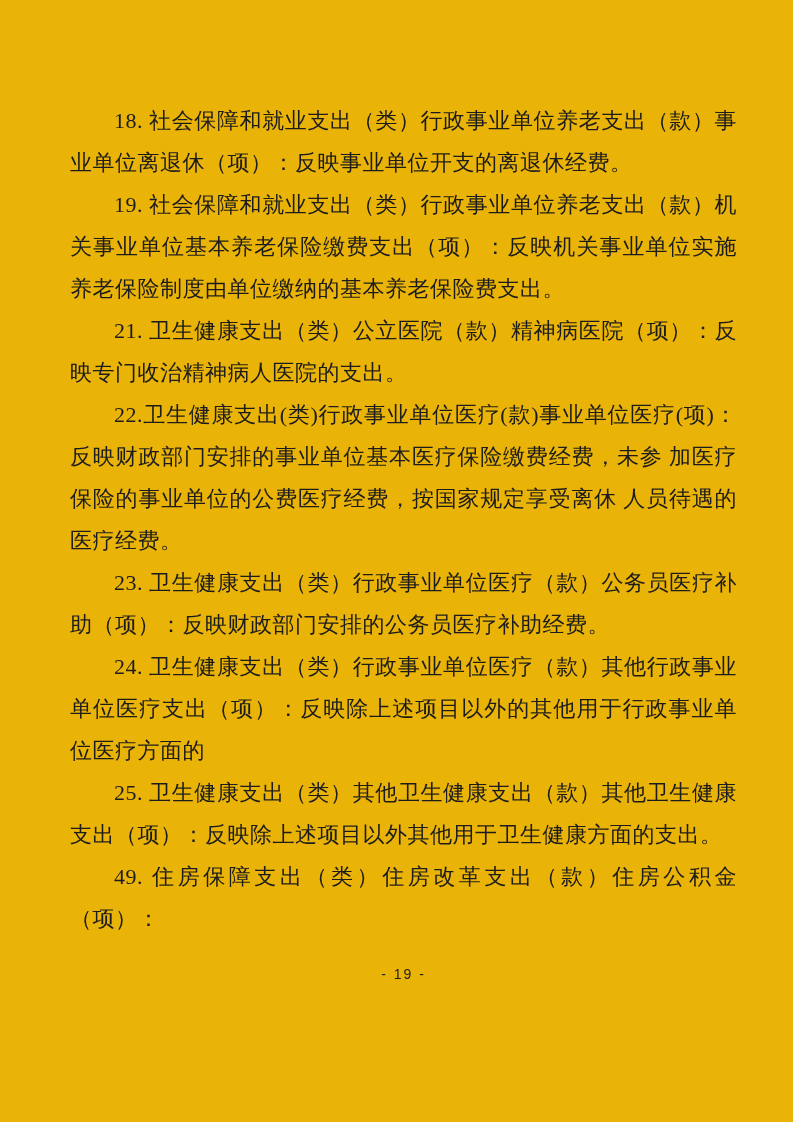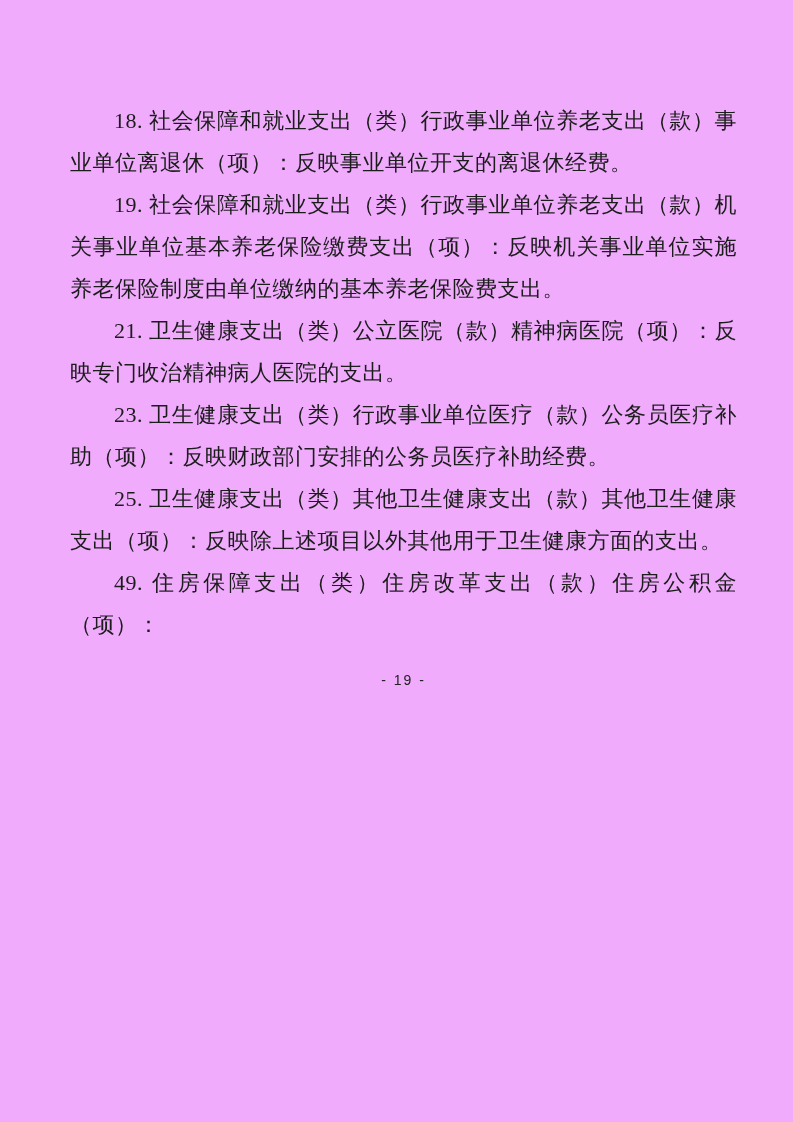--- a/index.html
+++ b/index.html
@@ -10,21 +10,21 @@
   }
   body {
     width: 793px;
     height: 1122px;
     overflow: hidden;
     font-family: "Liberation Serif", "DejaVu Serif", serif;
   }
   .page {
     width: 793px;
     height: 1122px;
-    background: #f0abfc;
+    background: #eab308;
     padding: 100px 56px 0 70px;
     color: #1c1c1c;
   }
   .doc-body p {
     margin: 0;
     font-size: 22px;
     line-height: 42px;
     text-align: justify;
     text-justify: inter-ideograph;
     text-indent: 2em;
@@ -42,18 +42,20 @@
   }
 </style>
 </head>
 <body>
 
 <div class="page">
   <div class="doc-body">
     <p>18. 社会保障和就业支出（类）行政事业单位养老支出（款）事业单位离退休（项）：反映事业单位开支的离退休经费。</p>
     <p>19. 社会保障和就业支出（类）行政事业单位养老支出（款）机关事业单位基本养老保险缴费支出（项）：反映机关事业单位实施养老保险制度由单位缴纳的基本养老保险费支出。</p>
     <p>21. 卫生健康支出（类）公立医院（款）精神病医院（项）：反映专门收治精神病人医院的支出。</p>
+    <p>22.卫生健康支出(类)行政事业单位医疗(款)事业单位医疗(项)：反映财政部门安排的事业单位基本医疗保险缴费经费，未参 加医疗保险的事业单位的公费医疗经费，按国家规定享受离休 人员待遇的医疗经费。</p>
     <p>23. 卫生健康支出（类）行政事业单位医疗（款）公务员医疗补助（项）：反映财政部门安排的公务员医疗补助经费。</p>
+    <p>24. 卫生健康支出（类）行政事业单位医疗（款）其他行政事业单位医疗支出（项）：反映除上述项目以外的其他用于行政事业单位医疗方面的</p>
     <p>25. 卫生健康支出（类）其他卫生健康支出（款）其他卫生健康支出（项）：反映除上述项目以外其他用于卫生健康方面的支出。</p>
     <p>49. 住房保障支出（类）住房改革支出（款）住房公积金（项）：</p>
   </div>
   <div class="page-footer">- 19 -</div>
 </div>
 
 </body></html>

